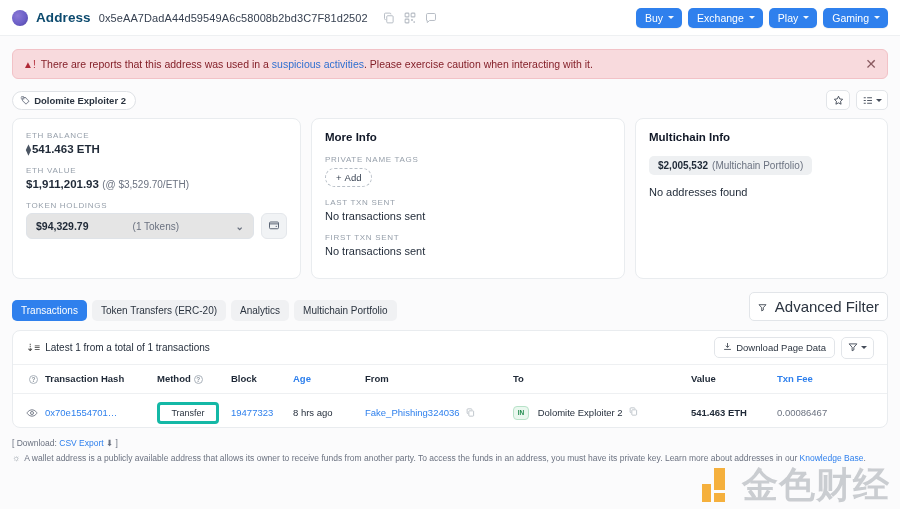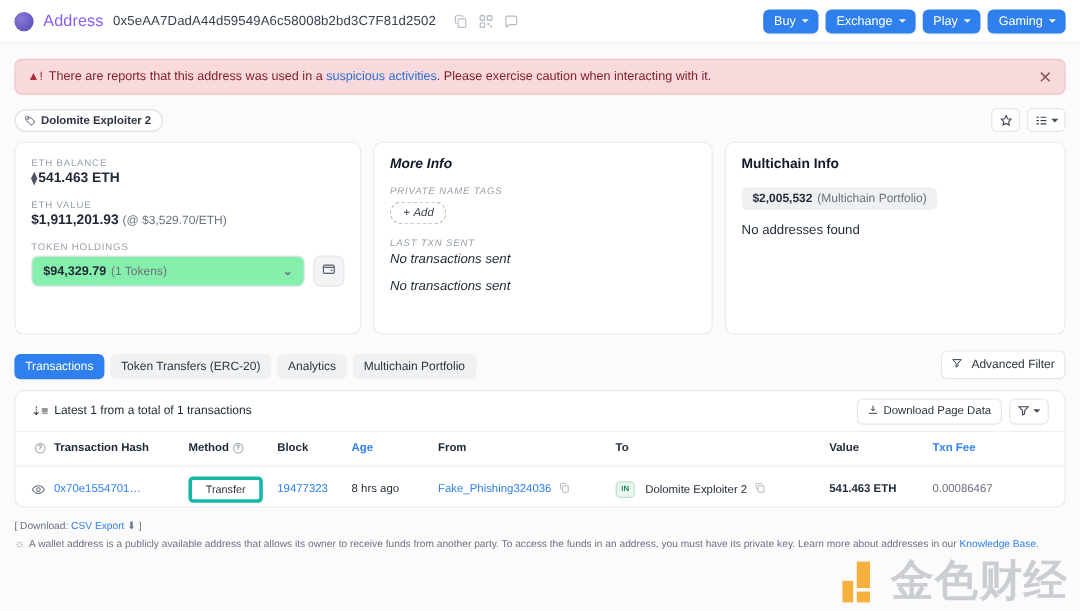--- a/index.html
+++ b/index.html
@@ -17,21 +17,21 @@
     height: 36px; background: #ffffff;
     display: flex; align-items: center;
     padding: 0 12px; border-bottom: 1px solid #eef0f2;
     gap: 8px;
   }
   .avatar {
     width: 16px; height: 16px; border-radius: 50%;
     background: radial-gradient(circle at 35% 35%, #8b79d6 0%, #6c5fc7 55%, #4c3f9e 100%);
     flex: 0 0 auto;
   }
-  .addr-label { font-size: 13.5px; font-weight: normal; color: #8b5cf6; letter-spacing: .1px; }
+  .addr-label { font-size: 13.5px; font-weight: bold; color: #0c4a6e; letter-spacing: .1px; }
   .addr-hash { font-size: 11px; color: #374151; letter-spacing: .1px; }
   .top-icons { display: flex; align-items: center; gap: 9px; margin-left: 7px; }
   .ticon { width: 12px; height: 12px; color: #b6bcc4; display: block; }
   .ticon svg { width: 12px; height: 12px; display: block; }
   .spacer { flex: 1 1 auto; }
   .topbtns { display: flex; gap: 6px; align-items: center; }
   .btn-blue {
     background: #2f80ed; color: #fff; font-size: 10.5px;
     border-radius: 5px; padding: 4px 8px 4px 9px;
     display: flex; align-items: center; gap: 5px; white-space: nowrap;
@@ -67,35 +67,35 @@
   .sq-btn + .sq-btn { margin-left: 6px; }
   .sq-btn svg { width: 11px; height: 11px; display: block; }
 
   
   .cards { display: flex; gap: 10px; margin: 8px 12px 0 12px; }
   .card {
     background: #fff; border: 1px solid #e9ecef; border-radius: 8px;
     height: 161px; padding: 12px 13px;
   }
   .card.c1 { width: 289px; }
-  .card.c2 { width: 283px; font-style: italic; }
+  .card.c2 { width: 314px; }
   .card.c3 { flex: 1; }
   .card-title { font-size: 11.5px; font-weight: bold; color: #111827; margin-bottom: 12px; }
   .lbl { font-size: 8px; letter-spacing: .7px; color: #97a0ab; text-transform: uppercase; margin-bottom: 3px; }
   .val { font-size: 11px; color: #1f2937; }
   .val.big { font-size: 11.5px; font-weight: bold; }
   .eth-glyph { font-size: 10px; color: #4b5563; margin-right: 1px; }
   .muted { color: #6b7280; font-weight: normal; font-size: 10px; }
   .grp { margin-bottom: 11px; }
 
   .token-row { display: flex; gap: 7px; align-items: stretch; }
   .token-select {
     flex: 1; border: 1px solid #dfe3e8; border-radius: 6px; height: 26px;
-    display: flex; align-items: center; padding: 0 9px; background: #86efac;
-    font-size: 10.5px; font-weight: bold; color: #1f2937;
+    display: flex; align-items: center; padding: 0 9px; background: #e5e5e5;
+    font-size: 10.5px; font-weight: bold; color: #1f2937; gap: 40px;
   }
   .token-select .muted { margin-left: 4px; }
   .chev { margin-left: auto; color: #6b7280; font-size: 10px; }
   .token-btn {
     width: 26px; border: 1px solid #e4e7eb; background: #f1f3f5; border-radius: 6px;
     display: flex; align-items: center; justify-content: center; color: #44506040;
   }
   .token-btn svg { width: 12px; height: 12px; color: #556070; }
 
   .add-btn {
@@ -113,21 +113,21 @@
   
   .tabs { display: flex; align-items: flex-end; margin: 13px 12px 0 12px; gap: 5px; }
   .tab {
     font-size: 10px; padding: 5px 9px; border-radius: 5px; color: #2b3440; background: #f0f1f3;
     white-space: nowrap;
   }
   .tab.active { background: #2f80ed; color: #fff; }
   .tabs .spacer { flex: 1; }
   .adv-filter {
     border: 1px solid #e2e5e9; background: #fff; border-radius: 5px;
-    font-size: 10px; color: #2b3440; padding: 5px 8px; display: flex; align-items: center; gap: 8px;
+    font-size: 15px; color: #2b3440; padding: 5px 8px; display: flex; align-items: center; gap: 8px;
   }
 
   
   .panel {
     background: #fff; border: 1px solid #e9ecef; border-radius: 8px;
     margin: 9px 12px 0 12px; height: 98px; overflow: hidden;
   }
   .panel-head {
     display: flex; align-items: center; height: 34px; padding: 0 13px;
     border-bottom: 1px solid #eef0f2;
@@ -325,20 +325,21 @@
         <span class="add-btn">
             <span>+</span>
             <span>Add</span>
           </span>
       </div>
       <div class="grp">
         <div class="lbl">LAST TXN SENT</div>
         <div class="val">No transactions sent</div>
       </div>
       <div>
+        <div class="lbl">FIRST TXN SENT</div>
         <div class="val">No transactions sent</div>
       </div>
     </div>
 
     <div class="card c3">
       <div class="card-title">Multichain Info</div>
       <span class="mc-pill">
         <span>$2,005,532</span>
         <span class="muted">(Multichain Portfolio)</span>
       </span>

